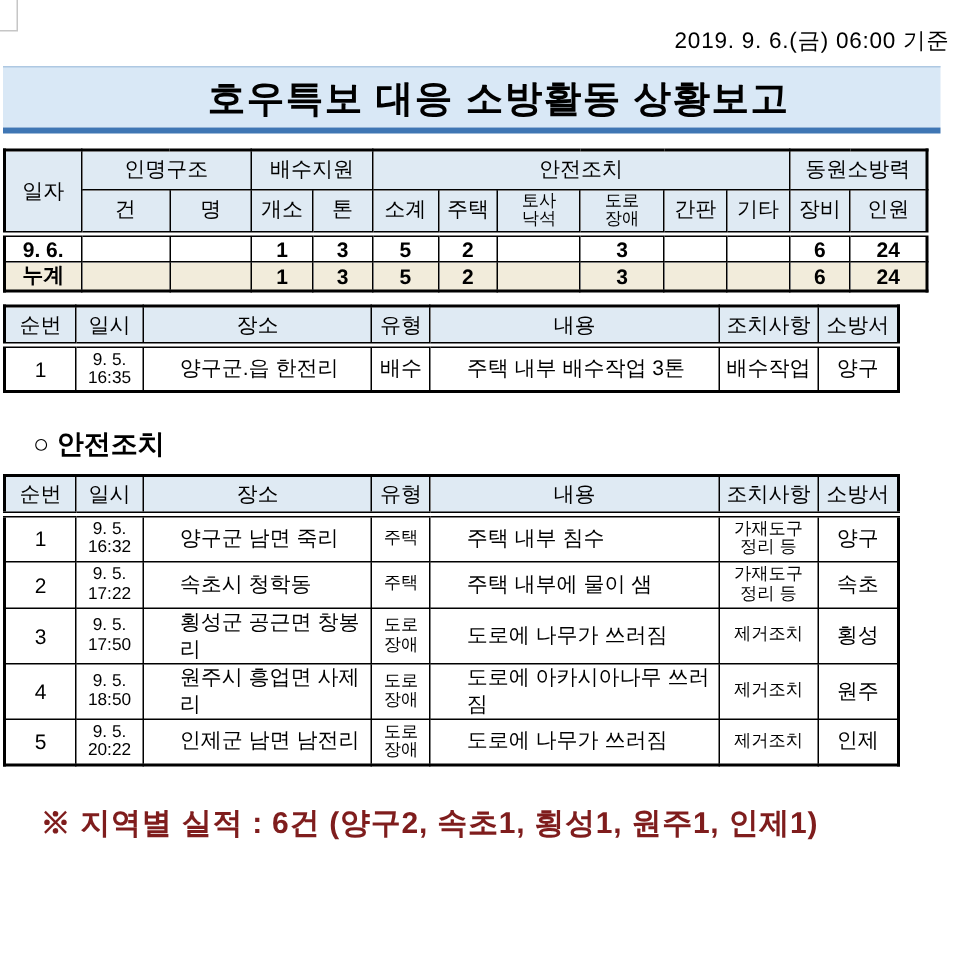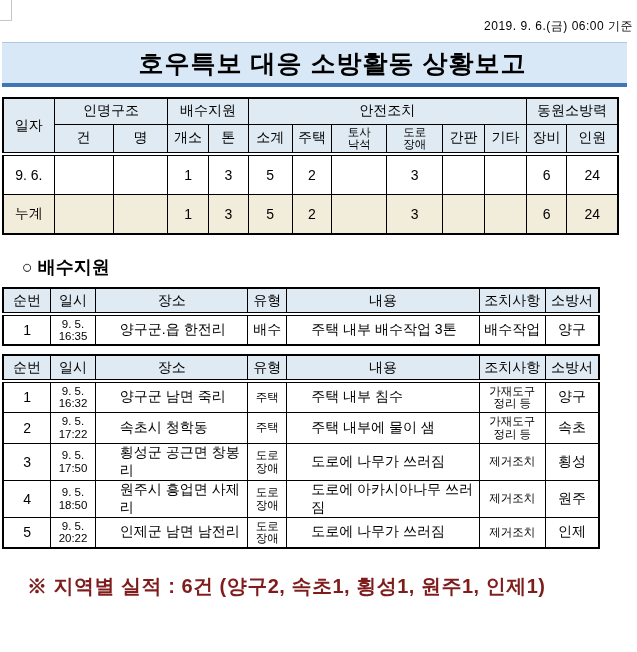--- a/index.html
+++ b/index.html
@@ -6,21 +6,21 @@
   html,body { width:637px; height:652px; background:#fff; overflow:hidden;
               font-family:"Liberation Sans", sans-serif; color:#000; }
   .page { position:relative; width:637px; height:652px; }
 
   
   .corner-mark { position:absolute; left:0; top:0; width:13px; height:21px; }
   .corner-mark .v { position:absolute; left:11px; top:0; width:1px; height:20px; background:#c6c6c6; }
   .corner-mark .h { position:absolute; left:0; top:20px; width:12px; height:1px; background:#c6c6c6; }
 
   .date-line { padding-top:18px; padding-right:4px; text-align:right;
-               font-size:12px; letter-spacing:0.5px; }
+               font-size:15px; letter-spacing:0.5px; }
 
   .title-banner { margin:7px 10px 0 2px; width:625px; height:41px;
                   background:#d9e8f6; border-top:1px solid #aec8e2;
                   display:flex; align-items:center; justify-content:center; }
   .title-banner .title { font-size:25px; font-weight:bold; letter-spacing:1px;margin-left:36px; }
   .blue-bar { margin-left:2px; width:625px; height:4px; background:#3f76b4; }
 
   .h-activity { margin:24px 0 0 20px; font-size:19px; font-weight:bold; }
   .h-activity .bracket { color:#0000cc; font-size:15px; font-weight:bold; }
 
@@ -30,21 +30,21 @@
 
   th, td { border:1px solid #000; text-align:center; vertical-align:middle;
            font-size:14px; font-weight:normal; overflow:hidden; }
   table { border:2px solid #000; }
   thead th { background:#dfeaf3; }
   .hdr-bottom { border-bottom:4px double #000; }
   .small2 { font-size:11.5px; line-height:12.5px; white-space:pre-line; }
 
   .t-summary tr.g-row th { height:26px; }
   .t-summary tr.s-row th { height:30px; }
-  .t-summary tbody td { height:40px; }
+  .t-summary tbody td { height:18px;font-weight:bold; }
   .t-summary tbody tr.cum td { background:#f2ecdb; }
 
   .t-list thead th { height:26px; }
   .t-list tbody td { height:31px; }
   .t-drain tbody td { height:31px; }
   td.al, th.al { text-align:left; padding-left:24px; }
 
   .footnote { margin:24px 0 0 27px; color:#7f1d1d; font-size:20px;
               font-weight:bold; letter-spacing:0.5px; }
 </style>
@@ -134,21 +134,20 @@
         <td></td>
         <td>3</td>
         <td></td>
         <td></td>
         <td>6</td>
         <td>24</td>
       </tr>
     </tbody>
   </table>
 
-  <div class="h-activity" style="margin-top:20px; margin-left:22px; font-size:18px;">○ 배수지원</div>
 
   <table class="t-list t-drain">
     <colgroup>
       <col style="width:8.0%">
         <col style="width:7.5%">
         <col style="width:25.6%">
       <col style="width:6.5%">
         <col style="width:32.3%">
         <col style="width:11.1%">
       <col style="width:9.0%">
@@ -171,20 +170,21 @@
 16:35</td>
         <td class="al">양구군.읍 한전리</td>
         <td>배수</td>
         <td class="al">주택 내부 배수작업 3톤</td>
         <td>배수작업</td>
         <td>양구</td>
       </tr>
     </tbody>
   </table>
 
+  <div class="h-activity" style="margin-top:22px; margin-left:22px; font-size:18px;">○ 안전조치</div>
 
   <table class="t-list">
     <colgroup>
       <col style="width:8.0%">
         <col style="width:7.5%">
         <col style="width:25.6%">
       <col style="width:6.5%">
         <col style="width:32.3%">
         <col style="width:11.1%">
       <col style="width:9.0%">

